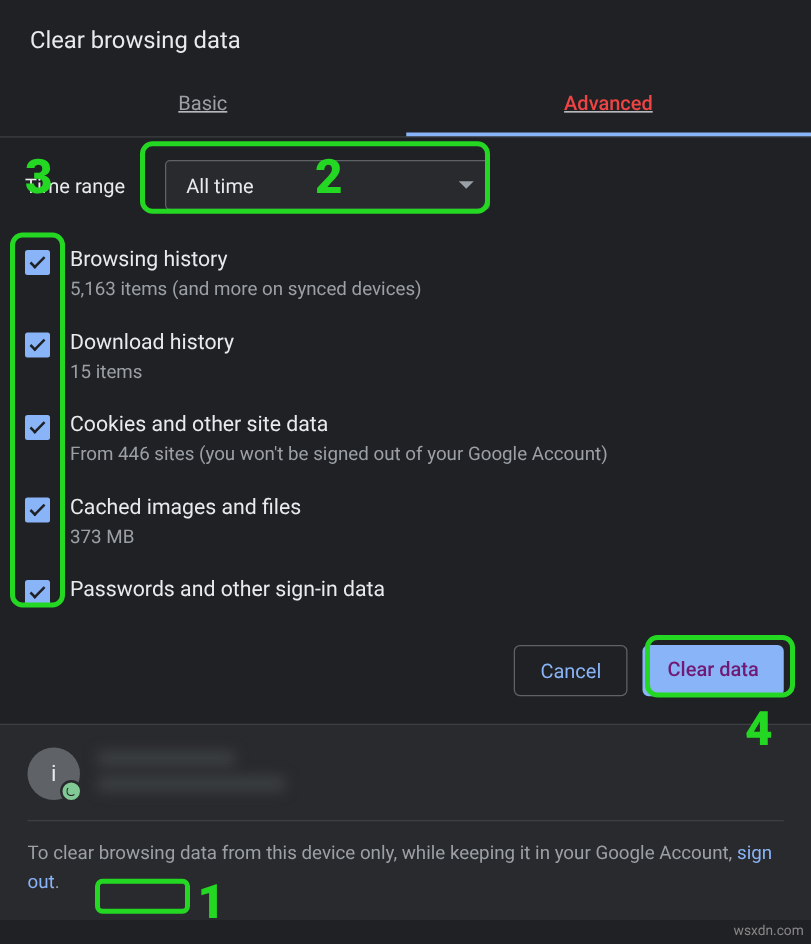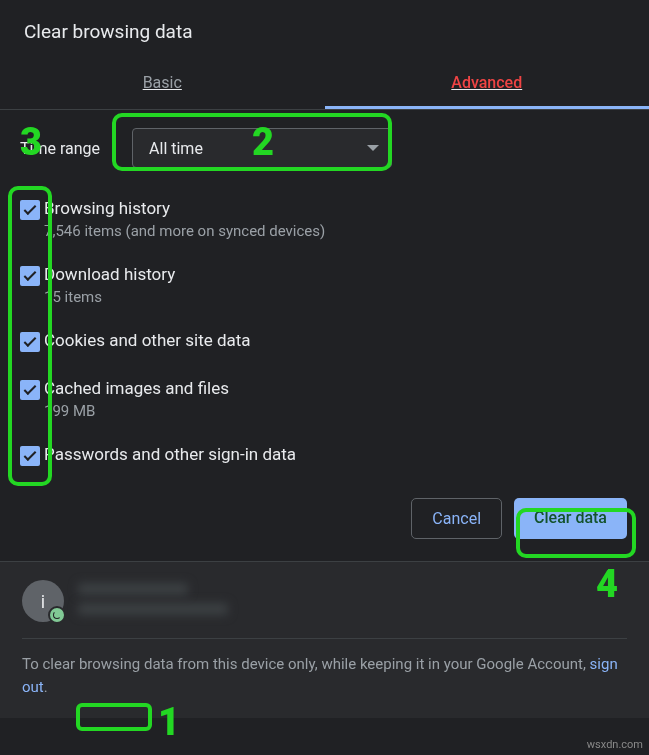--- a/index.html
+++ b/index.html
@@ -65,21 +65,21 @@
     border-left: 6px solid transparent;
     border-right: 6px solid transparent;
     border-top: 6px solid #9aa0a6;
   }
   .items {
     padding: 10px 20px 0 20px;
   }
   .item {
     display: flex;
     align-items: flex-start;
-    gap: 4px;
+    gap: 16px;
     padding: 12px 0;
   }
   .cbwrap {
     padding-top: 2px;
     flex-shrink: 0;
   }
   .checkbox {
     width: 20px;
     height: 20px;
     background: #8ab4f8;
@@ -117,21 +117,21 @@
     font-size: 16px;
     cursor: pointer;
   }
   .btn-cancel {
     background: transparent;
     color: #8ab4f8;
     border: 1px solid #5f6368;
   }
   .btn-primary {
     background: #8ab4f8;
-    color: #14532d;
+    color: #701a75;
     border: none;
     font-weight: 500;
   }
   .account-section {
     background: #292a2d;
     padding: 18px 22px 20px 22px;
     border-top: 1px solid #3c4043;
   }
   .account-row {
     display: flex;
@@ -221,21 +221,21 @@
 <div class="items">
 
   <div class="item">
     <div class="cbwrap">
         <div class="checkbox">
           <div class="check"></div>
         </div>
       </div>
     <div class="item-text">
       <div class="item-title">Browsing history</div>
-      <div class="item-sub">7,546 items (and more on synced devices)</div>
+      <div class="item-sub">5,163 items (and more on synced devices)</div>
     </div>
   </div>
 
   <div class="item">
     <div class="cbwrap">
         <div class="checkbox">
           <div class="check"></div>
         </div>
       </div>
     <div class="item-text">
@@ -245,32 +245,33 @@
   </div>
 
   <div class="item">
     <div class="cbwrap">
         <div class="checkbox">
           <div class="check"></div>
         </div>
       </div>
     <div class="item-text">
       <div class="item-title">Cookies and other site data</div>
+      <div class="item-sub">From 446 sites (you won't be signed out of your Google Account)</div>
     </div>
   </div>
 
   <div class="item">
     <div class="cbwrap">
         <div class="checkbox">
           <div class="check"></div>
         </div>
       </div>
     <div class="item-text">
       <div class="item-title">Cached images and files</div>
-      <div class="item-sub">199 MB</div>
+      <div class="item-sub">373 MB</div>
     </div>
   </div>
 
   <div class="item">
     <div class="cbwrap">
         <div class="checkbox">
           <div class="check"></div>
         </div>
       </div>
     <div class="item-text">

